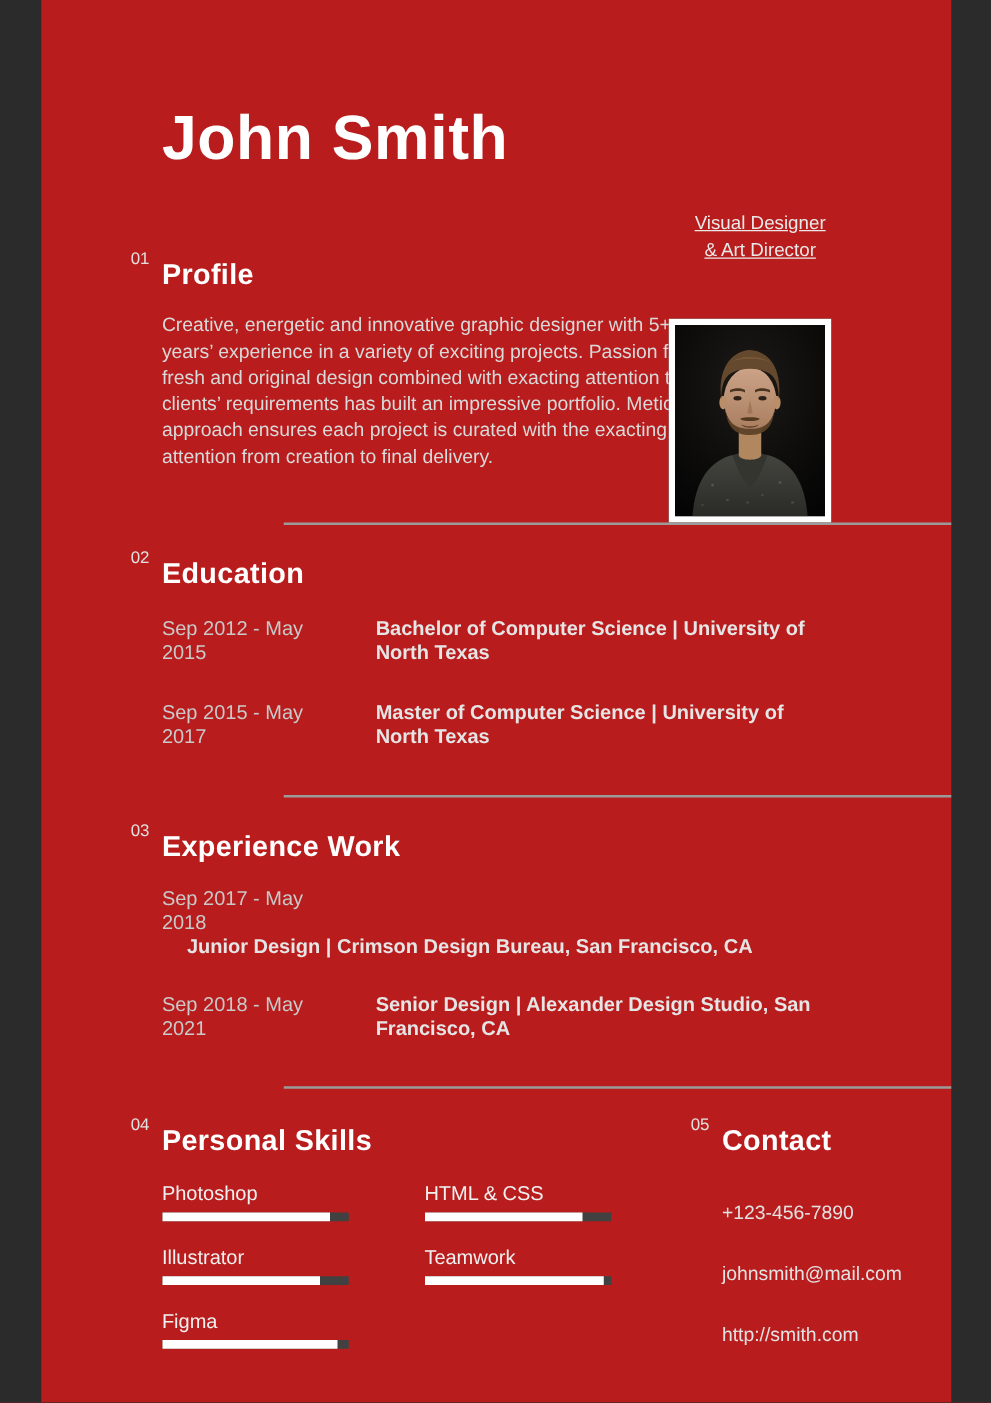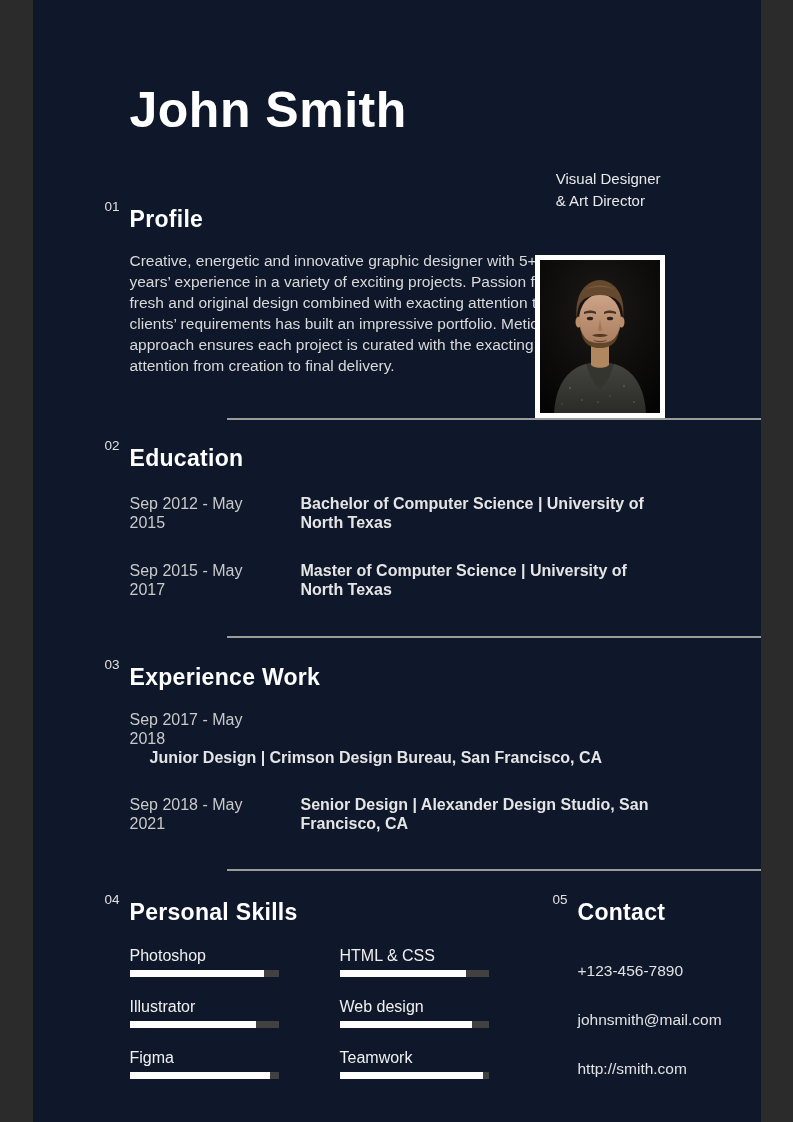--- a/index.html
+++ b/index.html
@@ -1,40 +1,41 @@
 <!DOCTYPE html>
 <html><head>
 <meta charset="utf-8">
 <style>
   html,body { margin:0; padding:0; background:#2b2b2b; }
   .page {
     position:relative;
     width:728px; height:1122px;
     margin:0 auto;
-    background:#0f172a;
+    background:#b91c1c;
     font-family:"Liberation Sans", sans-serif;
     color:#ffffff;
     overflow:hidden;
   }
   .content { padding:0 96px 0 97px; }
 
   
   .name {
     margin:0; padding-top:82px;
     font-size:50px; line-height:56px;
     font-weight:700; letter-spacing:0.5px; color:#ffffff;
   }
   .job-title {
     margin-top:10px;
     font-size:22px; line-height:28px;
     font-weight:400; letter-spacing:0.3px; color:#f0f0f0;
   }
   .tagline {
     position:absolute; top:168px; right:100px;
-    font-size:15px; line-height:21.5px; color:#e9e9e9;
+    text-align:center;
+    font-size:15px; line-height:21.5px; color:#e9e9e9;text-decoration:underline;
   }
 
   
   section { position:relative; }
   .sec-head { position:relative; }
   .sec-num {
     position:absolute; left:-25px; top:-5px;
     font-size:13.5px; font-weight:400; color:#e0e0e0;
   }
   .sec-title {
@@ -180,26 +181,20 @@
           <div class="skill">
             <div class="skill-label">Figma</div>
             <div class="bar-track">
                 <div class="bar-fill" style="width: 94%;"></div>
               </div>
           </div>
           <div class="skill">
             <div class="skill-label">HTML &amp; CSS</div>
             <div class="bar-track">
                 <div class="bar-fill" style="width: 85%;"></div>
-              </div>
-          </div>
-          <div class="skill">
-            <div class="skill-label">Web design</div>
-            <div class="bar-track">
-                <div class="bar-fill" style="width: 89%;"></div>
               </div>
           </div>
           <div class="skill">
             <div class="skill-label">Teamwork</div>
             <div class="bar-track">
                 <div class="bar-fill" style="width: 96%;"></div>
               </div>
           </div>
         </div>
       </section>

